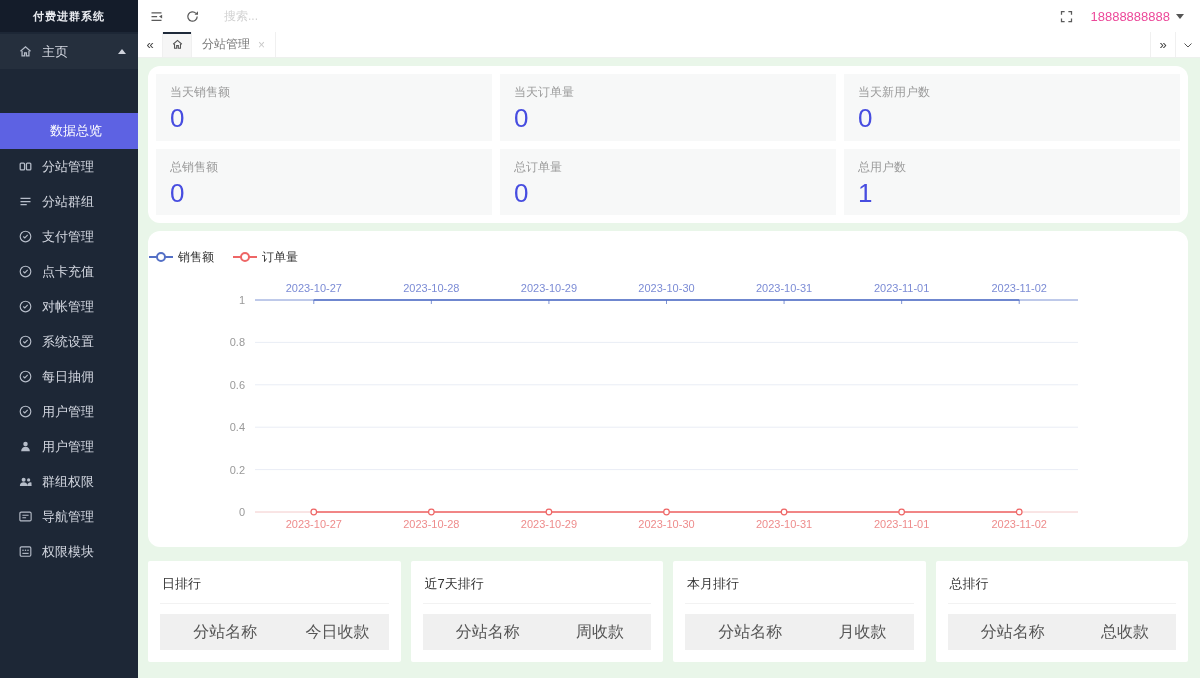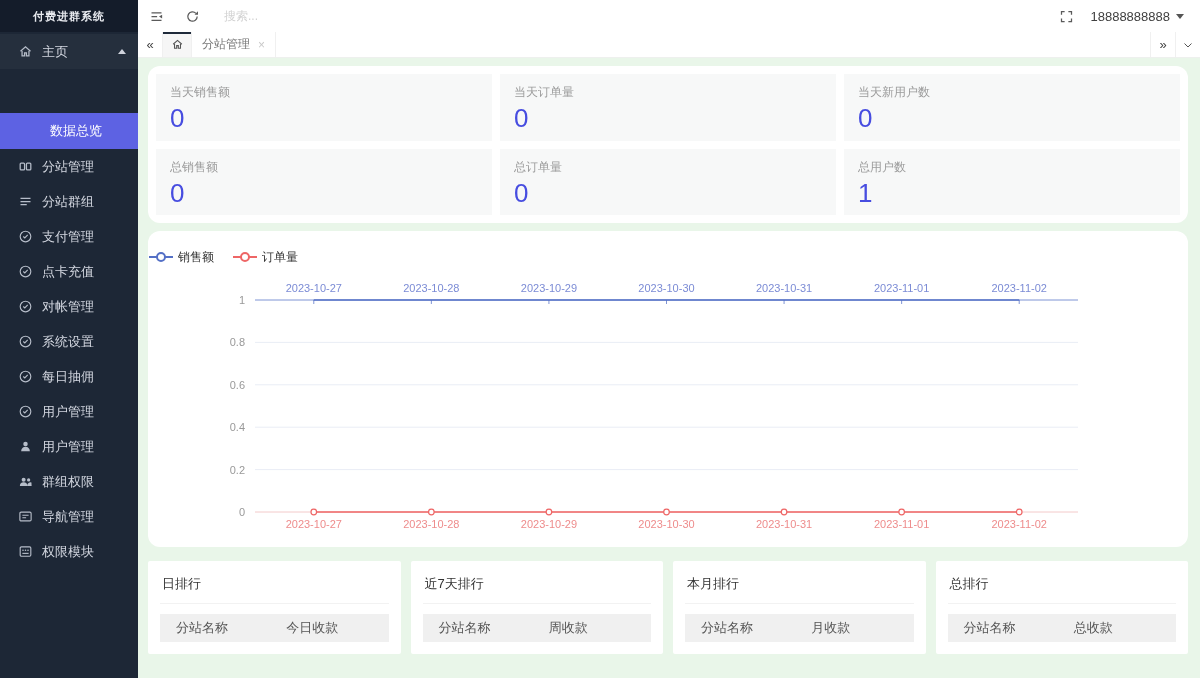--- a/index.html
+++ b/index.html
@@ -30,21 +30,21 @@
 
   .topbar { height:32px; background:#fff; display:flex; align-items:center; }
   .tb-icon { width:36px; height:32px; display:flex; align-items:center;
     justify-content:center; color:#5a5a5a; cursor:pointer; }
   .tb-icon svg { width:15px; height:15px; }
   .search-input { border:none; outline:none; font-size:12px; color:#333;
     width:130px; margin-left:14px; background:transparent; }
   .search-input::placeholder { color:#d2d2d2; }
   .tb-spacer { flex:1; }
   .user-chip { display:flex; align-items:center; gap:6px; padding:0 16px 0 6px;
-    font-size:13px; color:#404040; cursor:pointer; height:32px; }
+    font-size:13px; color:#ec4899; cursor:pointer; height:32px; }
   .caret-down { width:0; height:0; border-left:4px solid transparent;
     border-right:4px solid transparent; border-top:5px solid #555; }
 
   .tabbar { height:26px; background:#fff; display:flex; align-items:stretch;
     border-bottom:1px solid #eef0ee; }
   .tab-arrow { width:25px; display:flex; align-items:center; justify-content:center;
     color:#444; font-size:13px; cursor:pointer; border-right:1px solid #f0f0f0; }
   .tab-arrow.right { border-right:none; border-left:1px solid #f0f0f0; }
   .tab { display:flex; align-items:center; padding:0 10px; font-size:12px;
     color:#777; border-right:1px solid #f0f0f0; cursor:pointer; position:relative;
@@ -74,22 +74,22 @@
     color:#333; cursor:pointer; }
   .legend-item svg { width:26px; height:12px; }
   .chart-box { width:1040px; height:268px; margin-top:6px; }
   .chart-box svg { width:100%; height:100%; font-family:inherit; }
 
   .rank-row { margin-top:14px; display:grid; grid-template-columns:repeat(4,1fr);
     gap:10px; }
   .rank-card { background:#fff; border-radius:2px; padding:10px 12px 12px; }
   .rank-title { font-size:13px; color:#333; padding:4px 2px 10px;
     border-bottom:1px solid #f2f2f2; }
-  .rank-header { margin-top:10px; background:#f0f0f0; height:28px; display:flex;
-    align-items:center; font-size:13px; color:#555; }
+  .rank-header { margin-top:10px; background:#f0f0f0; height:36px; display:flex;
+    align-items:center; font-size:16px; color:#555;text-align:center; }
   .rank-header .col1 { width:50%; padding-left:16px; }
   .rank-header .col2 { width:50%; padding-left:12px; }
 </style>
 </head>
 <body>
 
 <svg width="0" height="0" style="position:absolute">
   <defs>
     <symbol id="i-home" viewBox="0 0 24 24">
         <path d="M4 11.5 12 4.5l8 7" fill="none" stroke="currentColor" stroke-width="2"></path>

